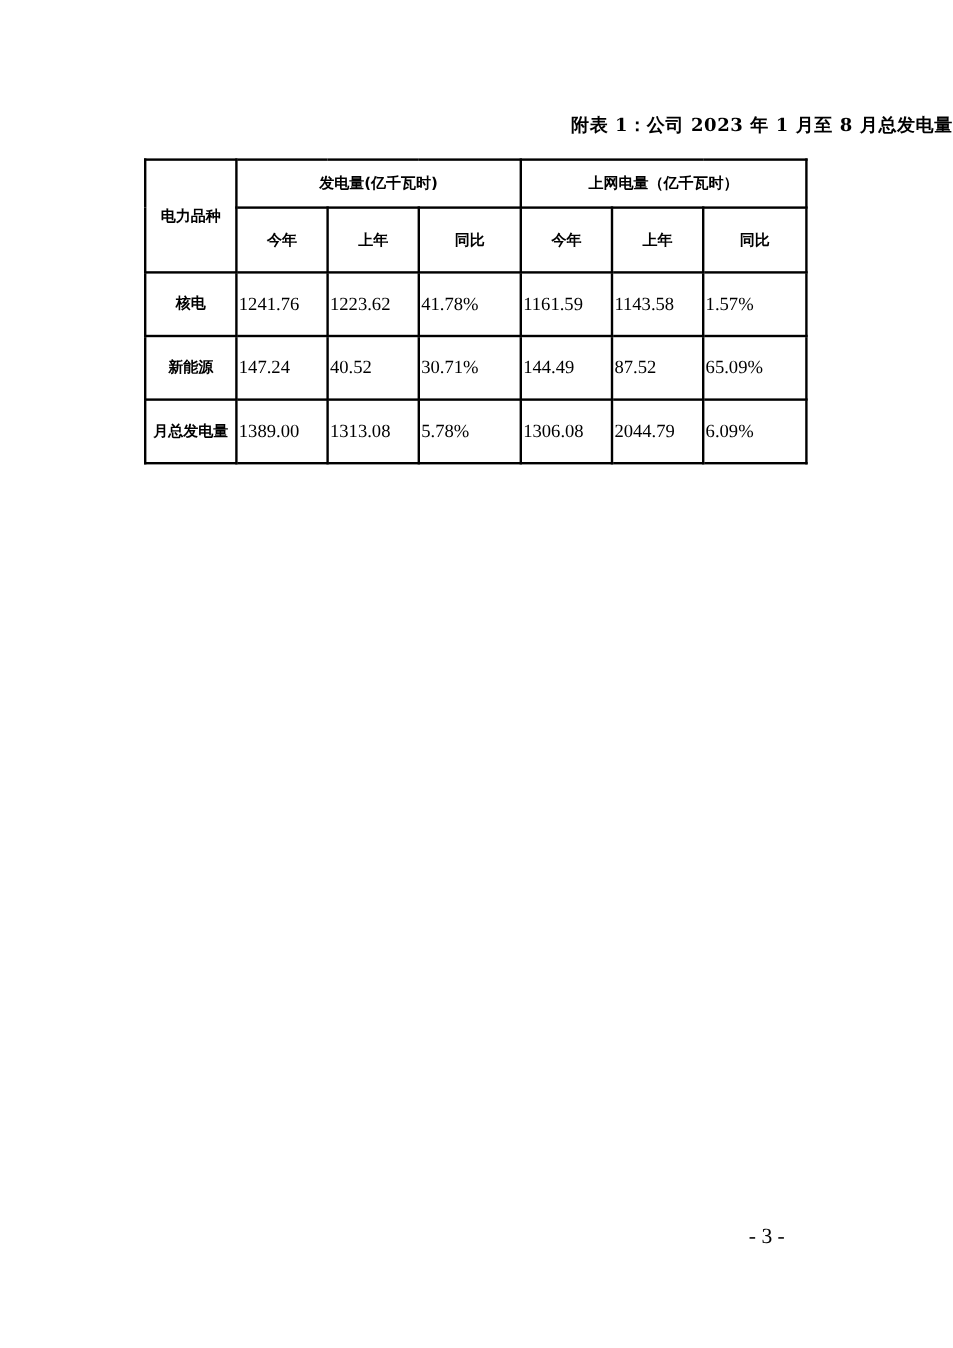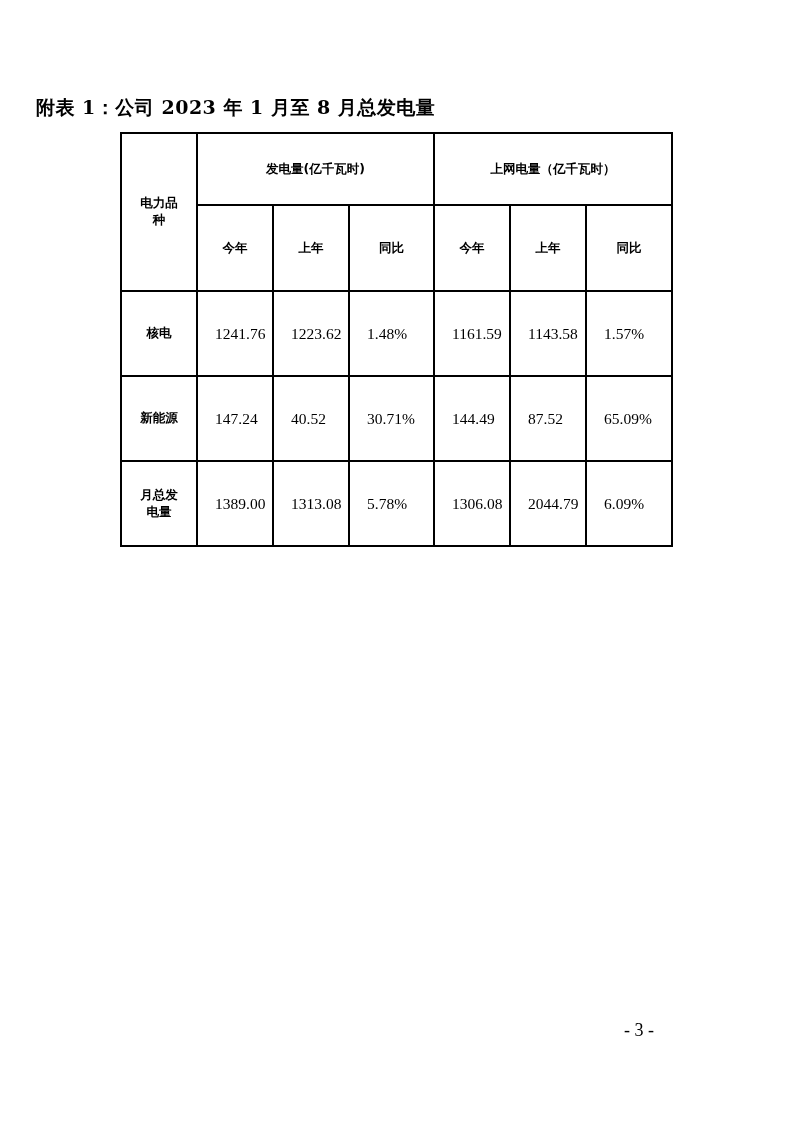--- a/index.html
+++ b/index.html
@@ -1,33 +1,32 @@
 <!DOCTYPE html>
 <html><head>
   <meta charset="utf-8">
   <style>
     html, body { margin: 0; padding: 0; background: #ffffff; }
     body { width: 794px; height: 1123px; position: relative; overflow: hidden; }
     .page-title {
       position: absolute; left: 0; right: 0; top: 95px;
-      text-align: left;
+      text-align: right;
       font-family: "DejaVu Serif", "Liberation Serif", serif;
-      font-weight: bold; font-size: 19px; color: #000;
+      font-weight: bold; font-size: 15px; color: #000;
       letter-spacing: 0.5px;
-      padding-left: 36px;
     }
     table.data-table {
       position: absolute; left: 120px; top: 132px;
       border-collapse: collapse;
       table-layout: fixed;
       width: 551px;
     }
     table.data-table td, table.data-table th {
       border: 2px solid #000;
-      padding: 17px;
+      padding: 1px;
       color: #000;
     }
     th {
       font-family: "DejaVu Sans", "Liberation Sans", sans-serif;
       font-weight: bold; font-size: 12.5px; text-align: center;
     }
     th.group-header { height: 36px; border-bottom: 1px solid #000; }
     th.sub-header { height: 50px; }
     td.row-label {
       font-family: "DejaVu Sans", "Liberation Sans", sans-serif;
@@ -73,21 +72,21 @@
       <th class="sub-header">今年</th>
       <th class="sub-header">上年</th>
       <th class="sub-header">同比</th>
     </tr>
   </thead>
   <tbody>
     <tr class="body-row">
       <td class="row-label">核电</td>
       <td class="num">1241.76</td>
       <td class="num">1223.62</td>
-      <td class="num">1.48%</td>
+      <td class="num">41.78%</td>
       <td class="num">1161.59</td>
       <td class="num">1143.58</td>
       <td class="num">1.57%</td>
     </tr>
     <tr class="body-row">
       <td class="row-label">新能源</td>
       <td class="num">147.24</td>
       <td class="num">40.52</td>
       <td class="num">30.71%</td>
       <td class="num">144.49</td>

